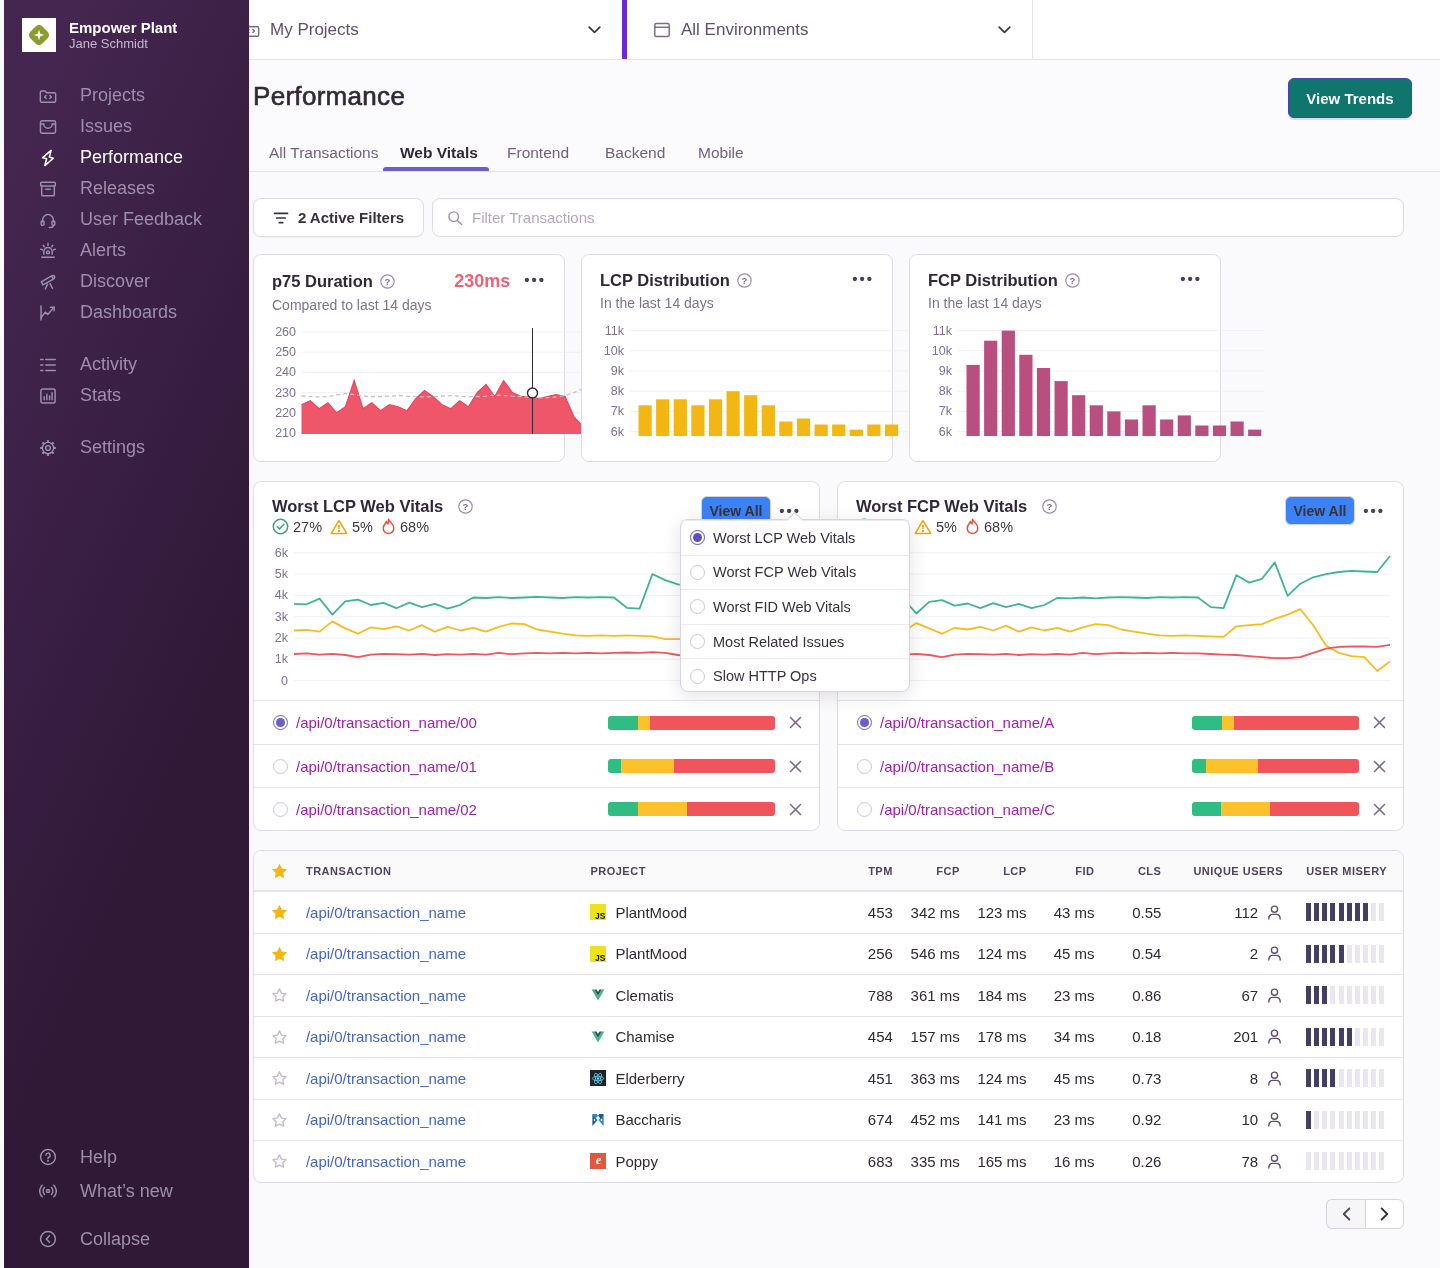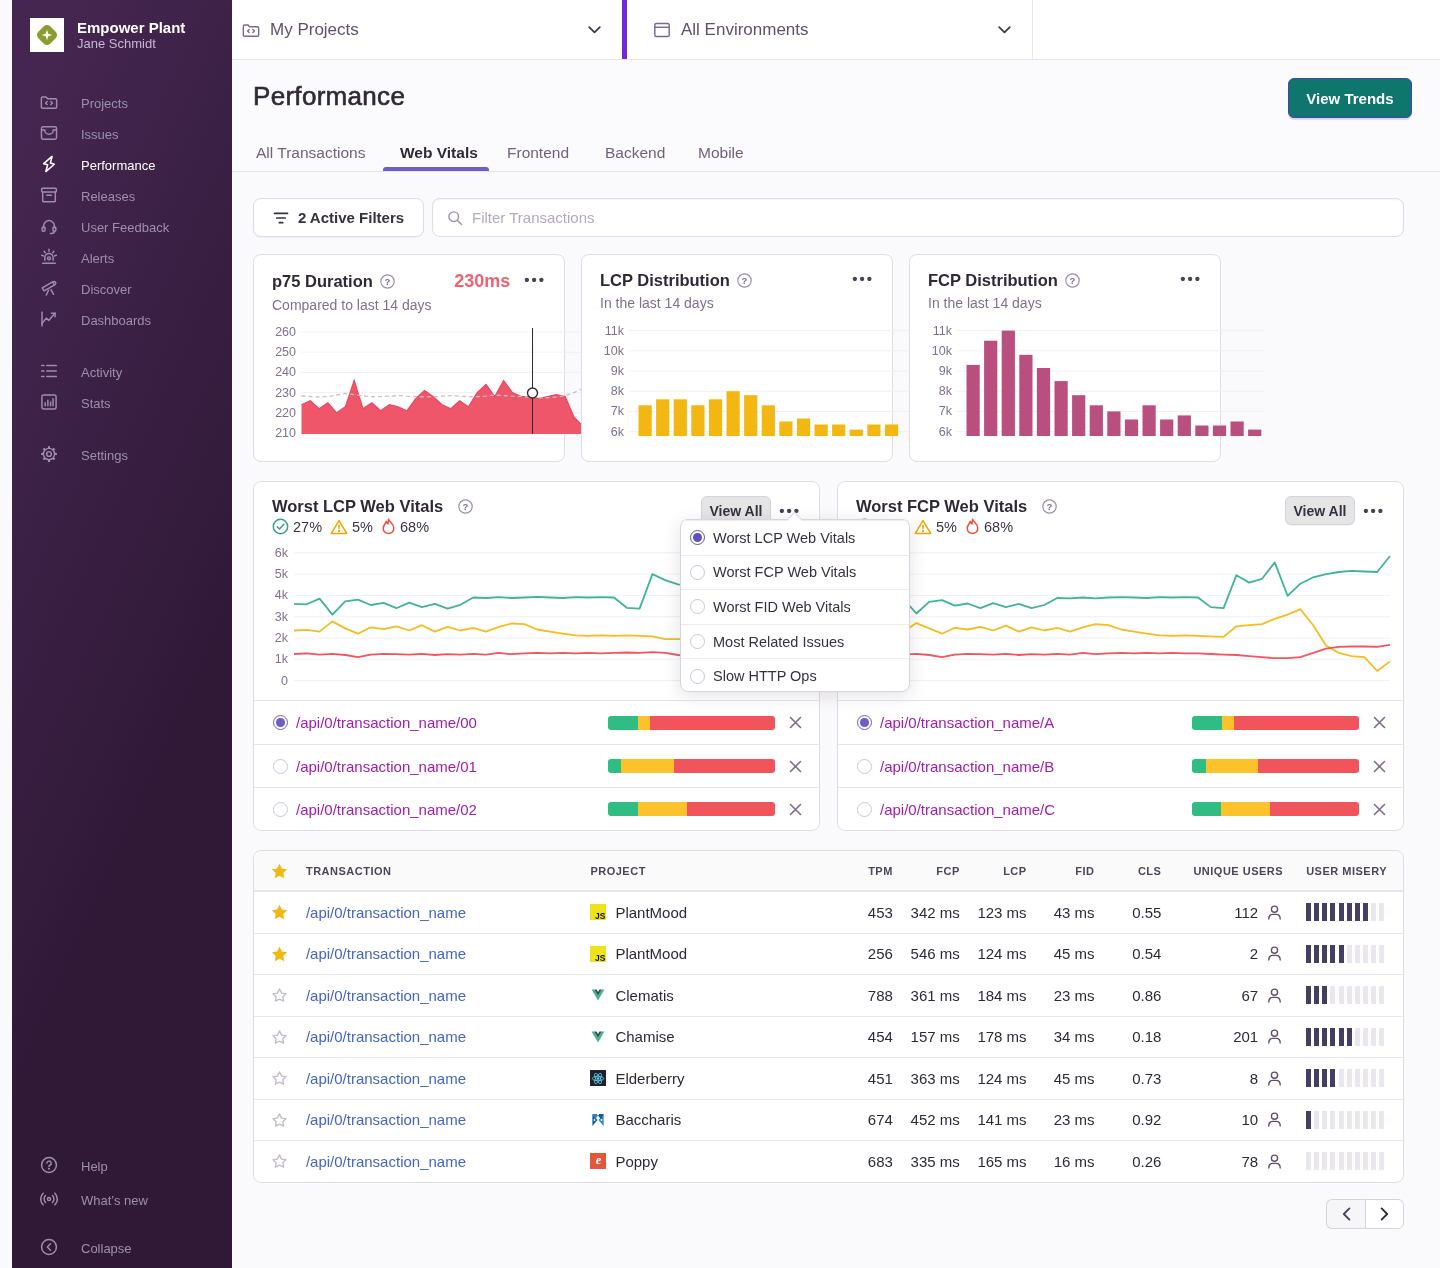--- a/index.html
+++ b/index.html
@@ -1,25 +1,25 @@
 <!DOCTYPE html>
 <html><head><meta charset="utf-8">
 <style>
 *{margin:0;padding:0;box-sizing:border-box}
 html,body{width:1440px;height:1268px;overflow:hidden}
 body{font-family:"Liberation Sans",sans-serif;background:#FAF9FB;color:#2F2936;position:relative}
 
-.sidebar{position:absolute;left:12px;top:0;width:220px;height:1268px;background:linear-gradient(294.17deg,#2f1937 35.57%,#452650 92.42%);z-index:30}
+.sidebar{position:absolute;left:4px;top:0;width:245px;height:1268px;background:linear-gradient(294.17deg,#2f1937 35.57%,#452650 92.42%);z-index:30}
 .brand{display:flex;align-items:center;padding:18px 0 0 18px}
 .brand .logo{width:34px;height:34px;background:#fff;display:flex;align-items:center;justify-content:center;flex:0 0 34px}
 .brand .bt{margin-left:13px}
 .brand .bt .t1{font-size:15px;font-weight:bold;color:#fff;line-height:17px}
 .brand .bt .t2{font-size:13px;color:#C4B7D0;line-height:16px}
 .nav{margin-top:28px}
-.nitem{height:31px;display:flex;align-items:flex-end;padding-left:28px;color:#9D8FAC;font-size:13px}
+.nitem{height:31px;display:flex;align-items:center;padding-left:35px;color:#9D8FAC;font-size:18px}
 .nitem svg{width:18px;height:18px;margin-right:23px;flex:0 0 18px}
 .nitem.act{color:#fff}
 .ngap{height:21px}
 .sbot{position:absolute;bottom:12px;left:0;right:0}
 .sbot .nitem{height:34px}
 
 .main{position:absolute;left:220px;top:0;width:1220px;height:1268px}
 .topbar{height:60px;background:#fff;border-bottom:1px solid #E7E4EB;display:flex}
 .tbs{display:flex;align-items:center;padding:0 21px 0 22px;color:#60506E;font-size:17px}
 .tbs svg.lead{width:18px;height:18px;margin-right:10px}
@@ -52,21 +52,21 @@
 .mla{margin-left:auto !important}
 .c3 .red{margin-left:auto;color:#F26172;font-size:18px;font-weight:600}
 .c3 .dots{margin-left:14px}
 .csub{font-size:14px;color:#80708F;margin-top:5px}
 .grid2{display:flex;gap:17px;margin-top:19px}
 .c2{width:567px;height:350px}
 .c2 .chead{padding:15px 18px 0 18px}
 .vstat{display:flex;align-items:center;padding:2px 18px 0 18px;font-size:14.5px;color:#3E3446}
 .vstat svg{margin:0}
 .vstat .pct{margin-right:8px}
-.btn-viewall{position:absolute;top:14px;right:48px;width:70px;height:29px;border:1px solid #D8D2DE;border-radius:6px;background:#e5e5e5;font-size:14px;font-weight:bold;color:#37303F;display:flex;align-items:center;justify-content:center;box-shadow:0 1px 1px rgba(45,30,60,0.05)}
+.btn-viewall{position:absolute;top:14px;right:48px;width:70px;height:29px;border:1px solid #D8D2DE;border-radius:6px;background:#3b82f6;font-size:14px;font-weight:bold;color:#37303F;display:flex;align-items:center;justify-content:center;box-shadow:0 1px 1px rgba(45,30,60,0.05)}
 .c2 .dots{position:absolute;top:20px;right:18px;margin:0}
 .vrows{position:absolute;left:0;right:0;bottom:0;height:130px;border-top:1px solid #E7E3EB}
 .vrow{height:43.2px;display:flex;align-items:center;border-top:1px solid #E7E3EB;padding:0 17px 0 19px}
 .vrow:first-child{border-top:none}
 .vrow .radio{width:15px;height:15px;border-radius:50%;border:1px solid #CCC4D6;background:#fff;flex:0 0 15px}
 .vrow .radio.sel{border:1.5px solid #6C5FC7;display:flex;align-items:center;justify-content:center}
 .vrow .radio.sel i{display:block;width:8.5px;height:8.5px;border-radius:50%;background:#6C5FC7}
 .vrow a{color:#a21caf;font-size:15px;text-decoration:none;margin-left:8px}
 .sbar{width:167px;height:14px;border-radius:3px;overflow:hidden;display:flex;margin-left:auto}
 .sbar i{display:block;height:14px}
@@ -206,21 +206,21 @@
     <div class="tbs tbs2"><svg class="lead" viewBox="0 0 16 16" fill="none" stroke="#7A6990" stroke-width="1.3">
           <rect x="1.6" y="2.2" width="12.8" height="11.6" rx="1.4"></rect>
           <path d="M1.6 5.6 h12.8"></path>
         </svg>All Environments<svg class="chev" width="13" height="8" viewBox="0 0 13 8" fill="none" stroke="#3E3446" stroke-width="1.7" stroke-linecap="round" stroke-linejoin="round">
           <path d="M1.2 1.2 L6.5 6.4 11.8 1.2"></path>
         </svg></div>
   </div>
   <div class="header">
     <h1>Performance</h1>
     <div class="btn-trends">View Trends</div>
-    <div class="tab" style="left:36px">All Transactions</div>
+    <div class="tab" style="left:49px">All Transactions</div>
     <div class="tab on" style="left:180px">Web Vitals</div>
     <div class="tab" style="left:287px">Frontend</div>
     <div class="tab" style="left:385px">Backend</div>
     <div class="tab" style="left:478px">Mobile</div>
     <div class="tabline"></div>
   </div>
   <div class="content">
     <div class="frow">
       <div class="fbtn"><svg width="16" height="14" viewBox="0 0 16 14" fill="none" stroke="#37303F" stroke-width="1.7" stroke-linecap="round">
             <path d="M1.5 2.3 h13 M3.8 7 h8.4 M6.3 11.7 h3.4"></path>

